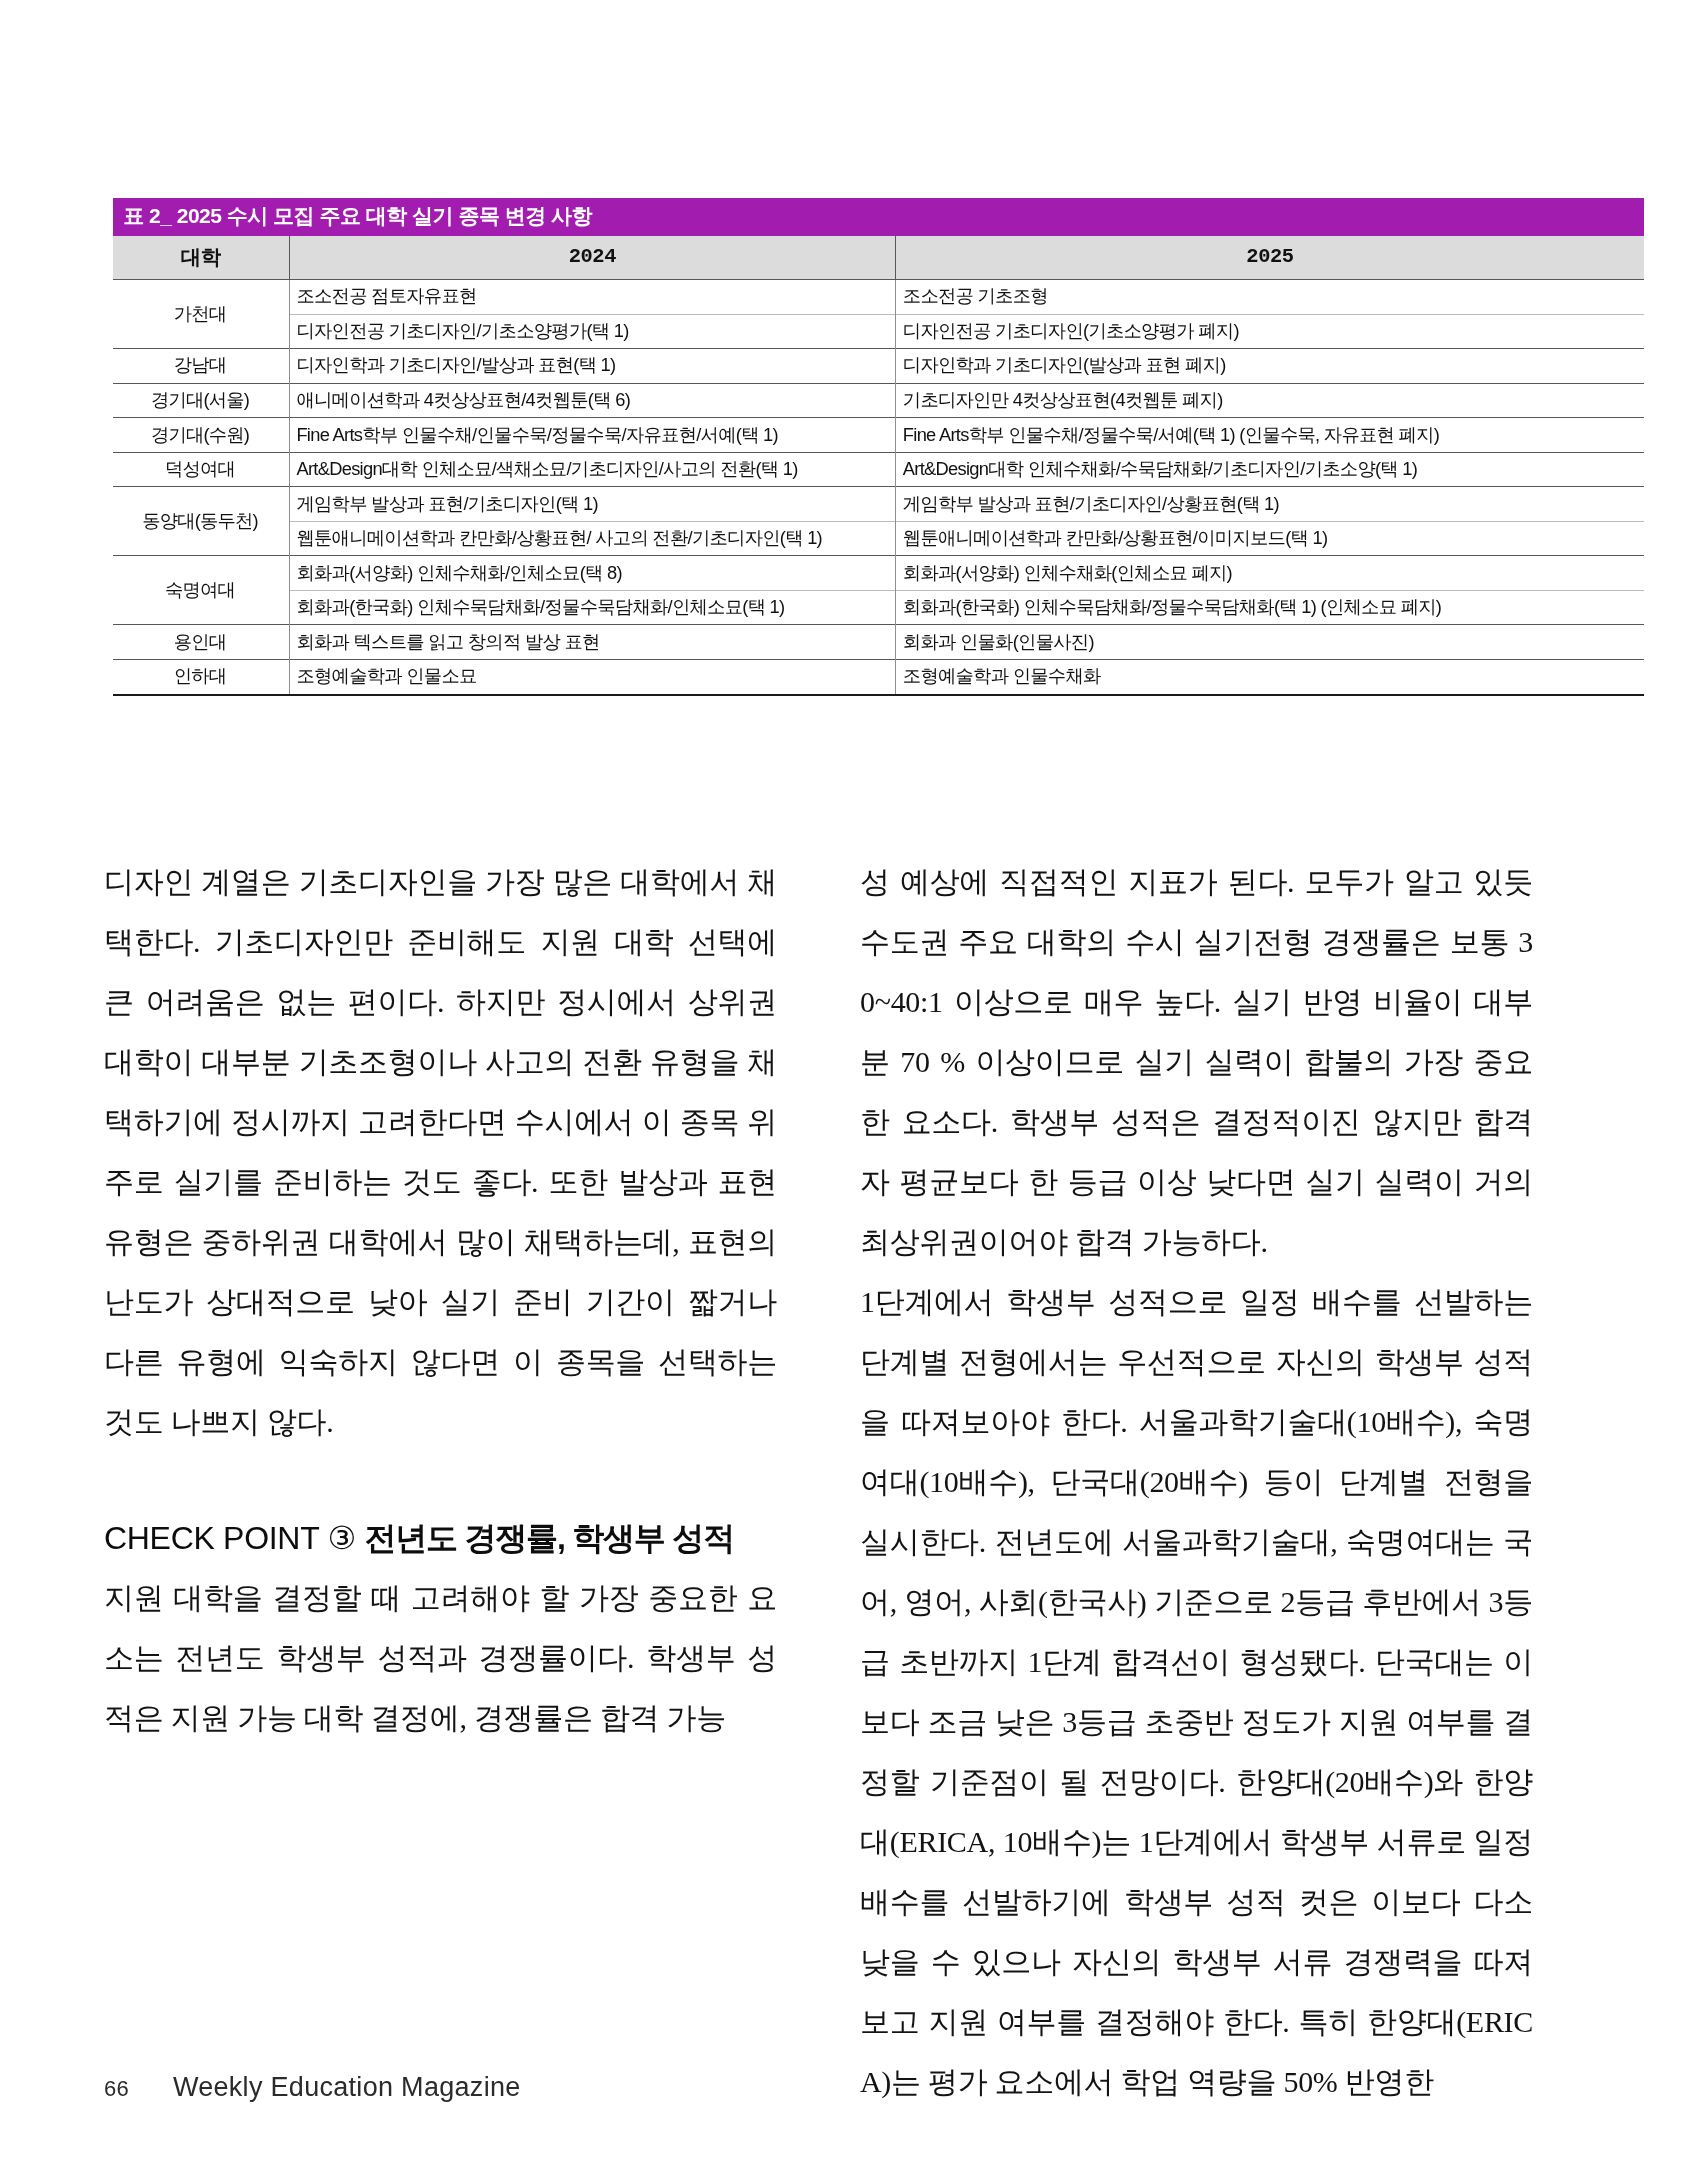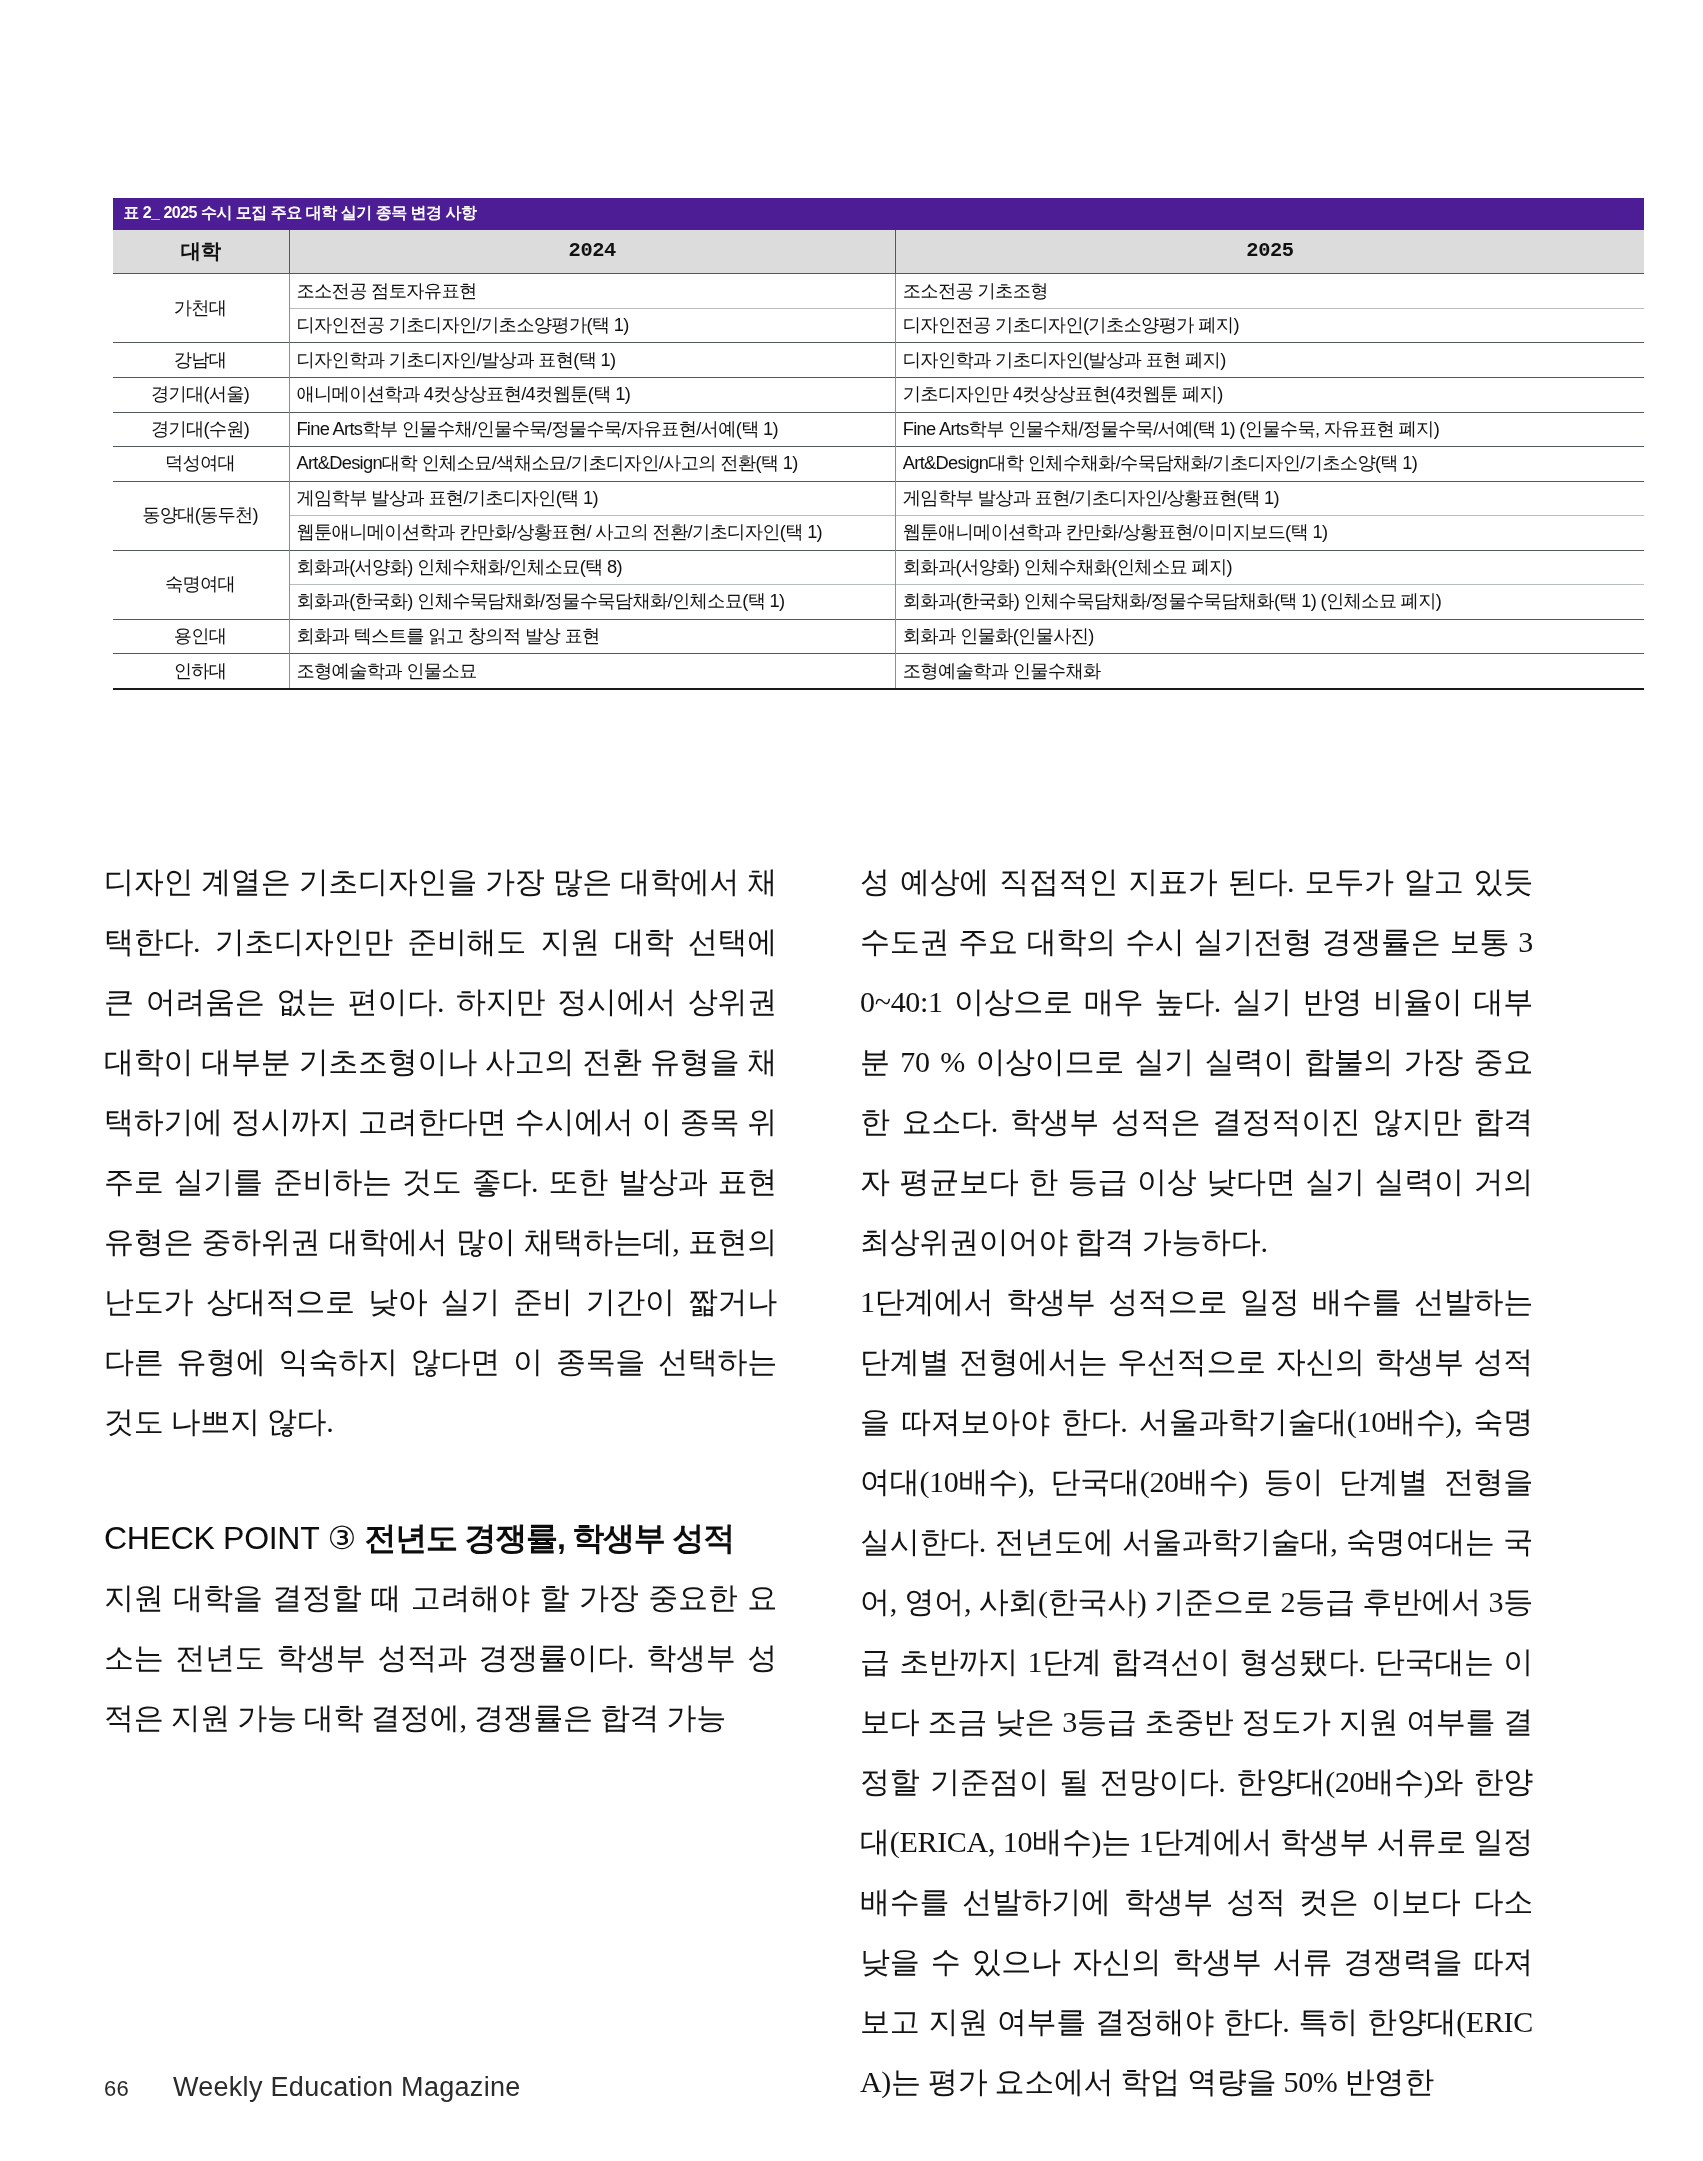--- a/index.html
+++ b/index.html
@@ -28,23 +28,23 @@
     width: 100%;
     border-collapse: collapse;
     table-layout: fixed;
     font-family: "Liberation Sans", "DejaVu Sans", sans-serif;
   }
   table.spec col.c-univ  { width: 176px; }
   table.spec col.c-2024  { width: 606px; }
   table.spec col.c-2025  { width: 748px; }
 
   .tbl-caption {
-    background: #4c1d95;
+    background: #a21caf;
     color: #ffffff;
-    font-size: 16px;
+    font-size: 21px;
     font-weight: bold;
     letter-spacing: -0.5px;
     padding: 6px 0 7.7px 10.2px;
     text-align: left;
     line-height: 1.15;
   }
   .tbl-head th {
     background: #dcdcdc;
     color: #111111;
     font-size: 20.4px;
@@ -181,21 +181,21 @@
       </tr>
 
       <tr class="grp-start">
         <td class="univ">강남대</td>
         <td>디자인학과 기초디자인/발상과 표현(택 1)</td>
         <td>디자인학과 기초디자인(발상과 표현 폐지)</td>
       </tr>
 
       <tr class="grp-start">
         <td class="univ">경기대(서울)</td>
-        <td>애니메이션학과 4컷상상표현/4컷웹툰(택 1)</td>
+        <td>애니메이션학과 4컷상상표현/4컷웹툰(택 6)</td>
         <td>기초디자인만 4컷상상표현(4컷웹툰 폐지)</td>
       </tr>
 
       <tr class="grp-start">
         <td class="univ">경기대(수원)</td>
         <td>Fine Arts학부 인물수채/인물수묵/정물수묵/자유표현/서예(택 1)</td>
         <td class="cell-2l">Fine Arts학부 인물수채/정물수묵/서예(택 1)
 (인물수묵, 자유표현 폐지)</td>
       </tr>
 

